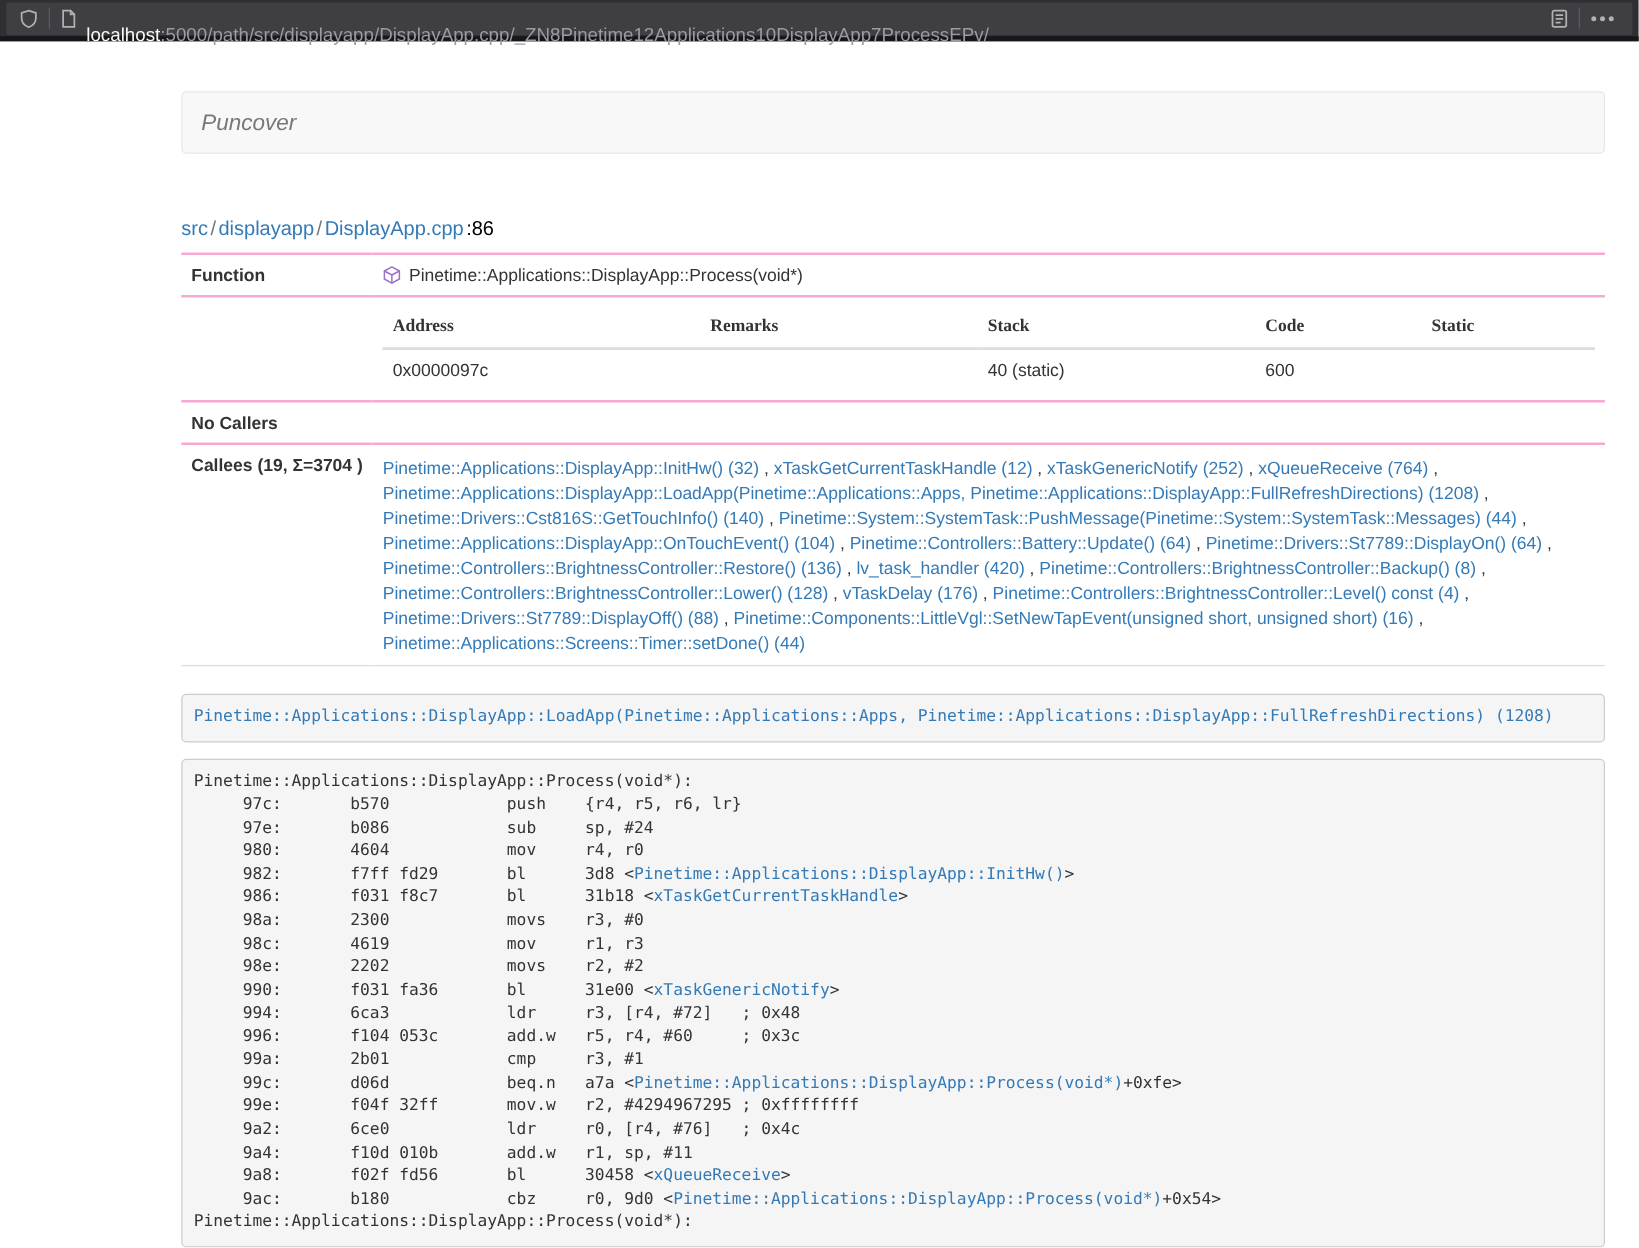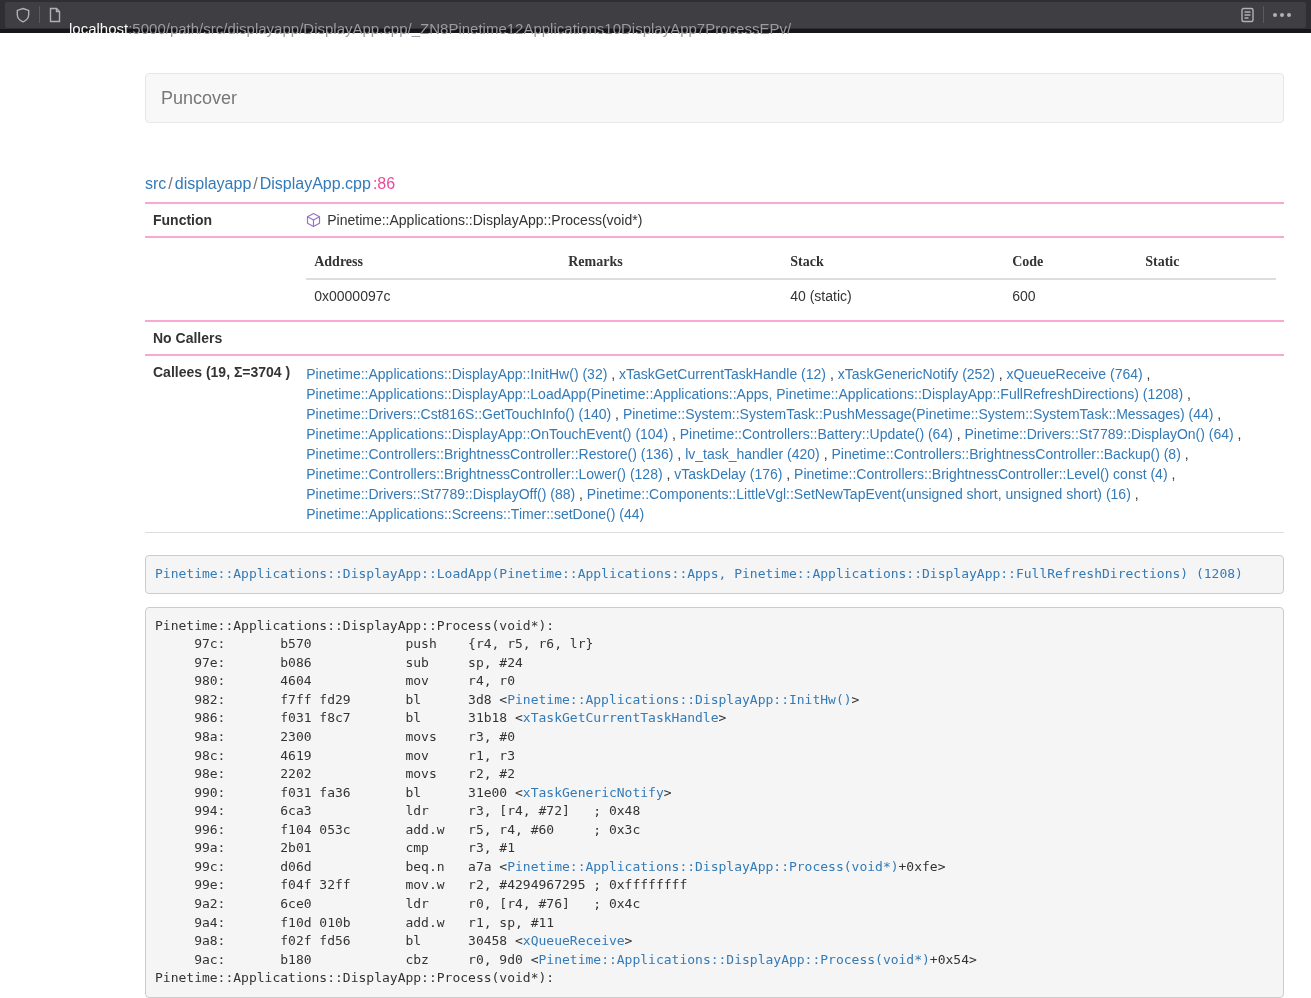--- a/index.html
+++ b/index.html
@@ -31,28 +31,28 @@
   .url-host { color:#f9f9fa; }
   .tb-icon { display:flex; align-items:center; }
   .right-actions { display:flex; align-items:center; padding-right:4px; }
 
   
   .content { margin-left:145px; width:1139px; }
 
   .navbar {
     margin-top:40px; height:50px; background:#f8f8f8;
     border:1px solid #e7e7e7; border-radius:4px;
-    display:flex; align-items:center; padding:0 15px;
+    display:flex; align-items:center; padding:0 15px;font-style:italic;
   }
   .brand { font-size:18px; color:#777777; line-height:20px; }
 
   .breadcrumb { margin-top:52px; font-size:16px; color:#777777; }
   .breadcrumb a { margin:0 2px; }
   .breadcrumb a:first-child { margin-left:0; }
-  .crumb-suffix { color:#ec4899; }
+  .crumb-suffix { color:#000000; }
 
   table.main {
     width:100%; border-collapse:collapse; margin-top:9px;
     font-size:14px; color:#333333; border-bottom:1px solid #dddddd;
   }
   table.main > tbody > tr > th,
   table.main > tbody > tr > td {
     border-top:2px solid #f9a8d4; text-align:left; vertical-align:top;
     padding:8px; font-size:14px;
   }

